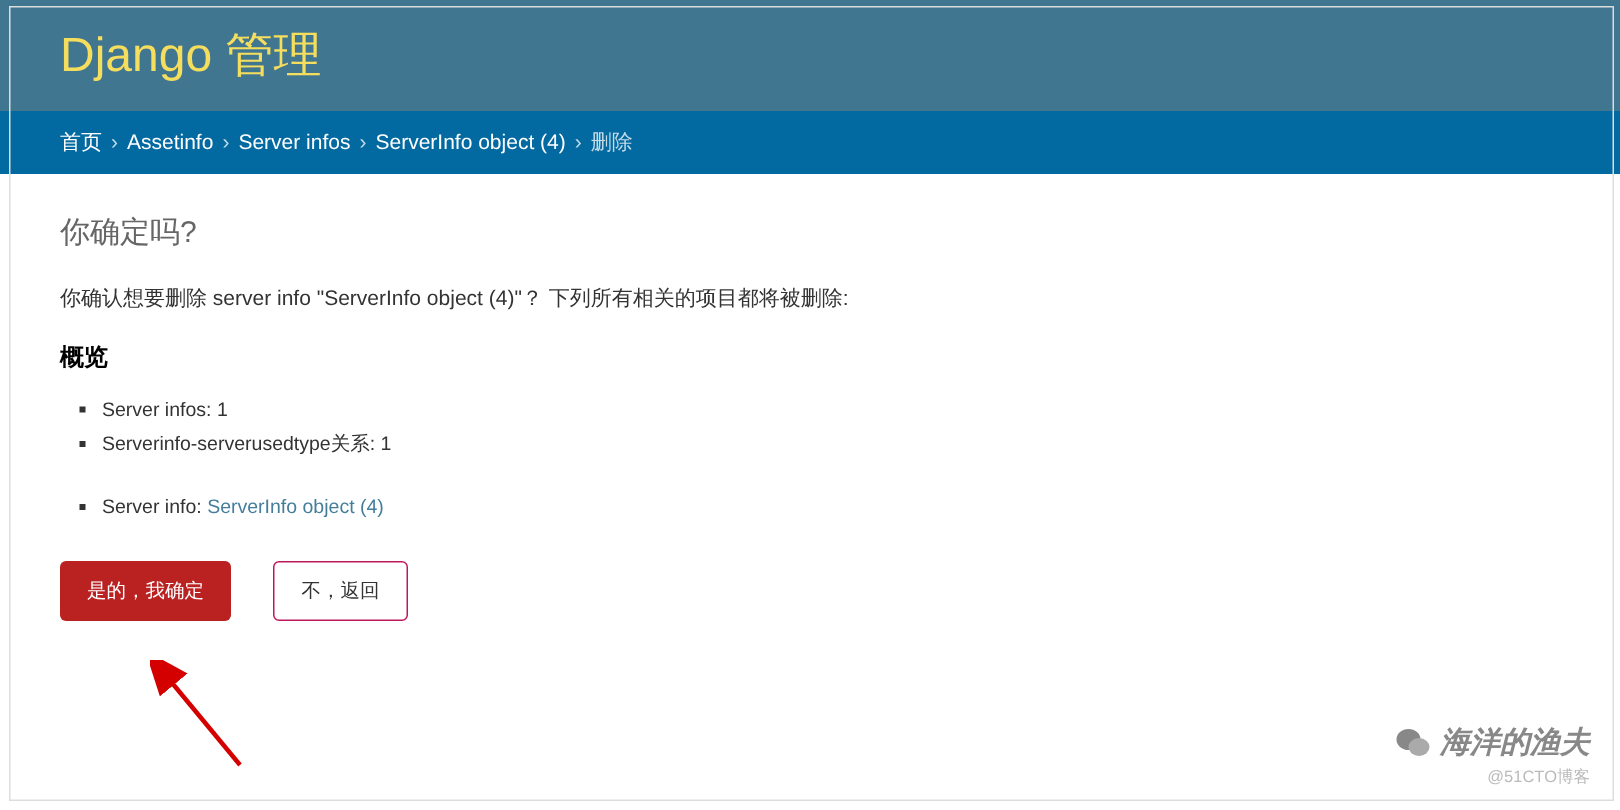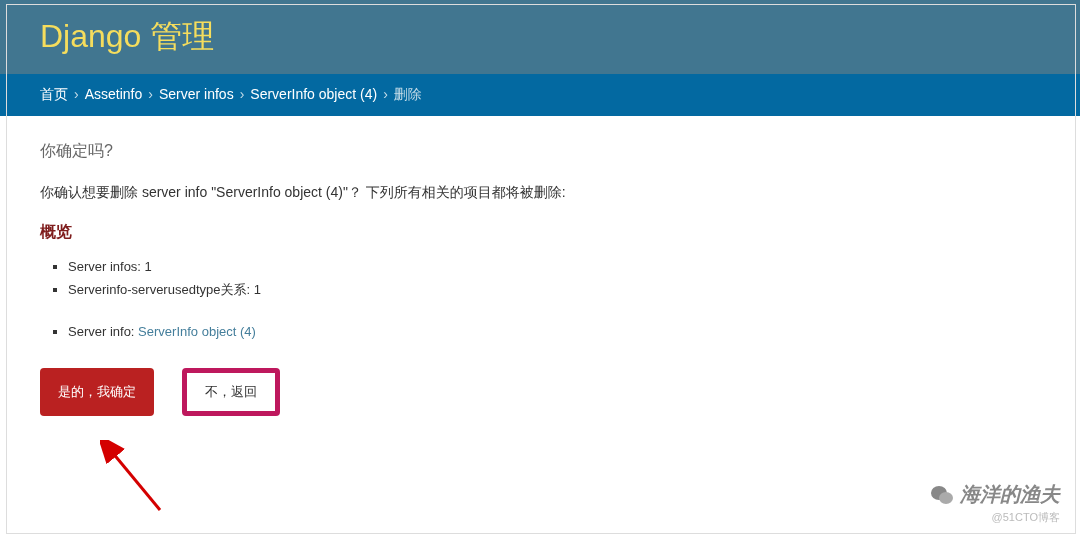--- a/index.html
+++ b/index.html
@@ -37,34 +37,34 @@
       margin: 0 6px;
       color: #c4dce8;
     }
     .breadcrumbs .current {
       color: #c4dce8;
     }
     .content {
       padding: 25px 40px;
     }
     .content h1.title {
-      font-size: 16px;
+      font-size: 20px;
       font-weight: 400;
       color: #666;
       margin-bottom: 22px;
     }
     .content p.confirm {
       font-size: 14px;
       color: #333;
       margin-bottom: 20px;
     }
     .content h2 {
       font-size: 16px;
       font-weight: bold;
-      color: #7f1d1d;
+      color: #000000;
       margin-bottom: 12px;
       margin-top: 8px;
     }
     .content ul {
       list-style-type: square;
       margin-left: 2em;
       margin-bottom: 18px;
     }
     .content ul ul {
       margin-top: 6px;
@@ -89,21 +89,21 @@
       color: #fff;
       border: none;
       padding: 10px 18px;
       font-size: 13px;
       cursor: pointer;
       border-radius: 4px;
     }
     .btn-cancel {
       background: #fff;
       color: #333;
-      border: 5px solid #be185d;
+      border: 1px solid #be185d;
       padding: 10px 18px;
       font-size: 13px;
       cursor: pointer;
       border-radius: 4px;
     }
     .arrow {
       position: absolute;
       left: 100px;
       top: 440px;
       pointer-events: none;

